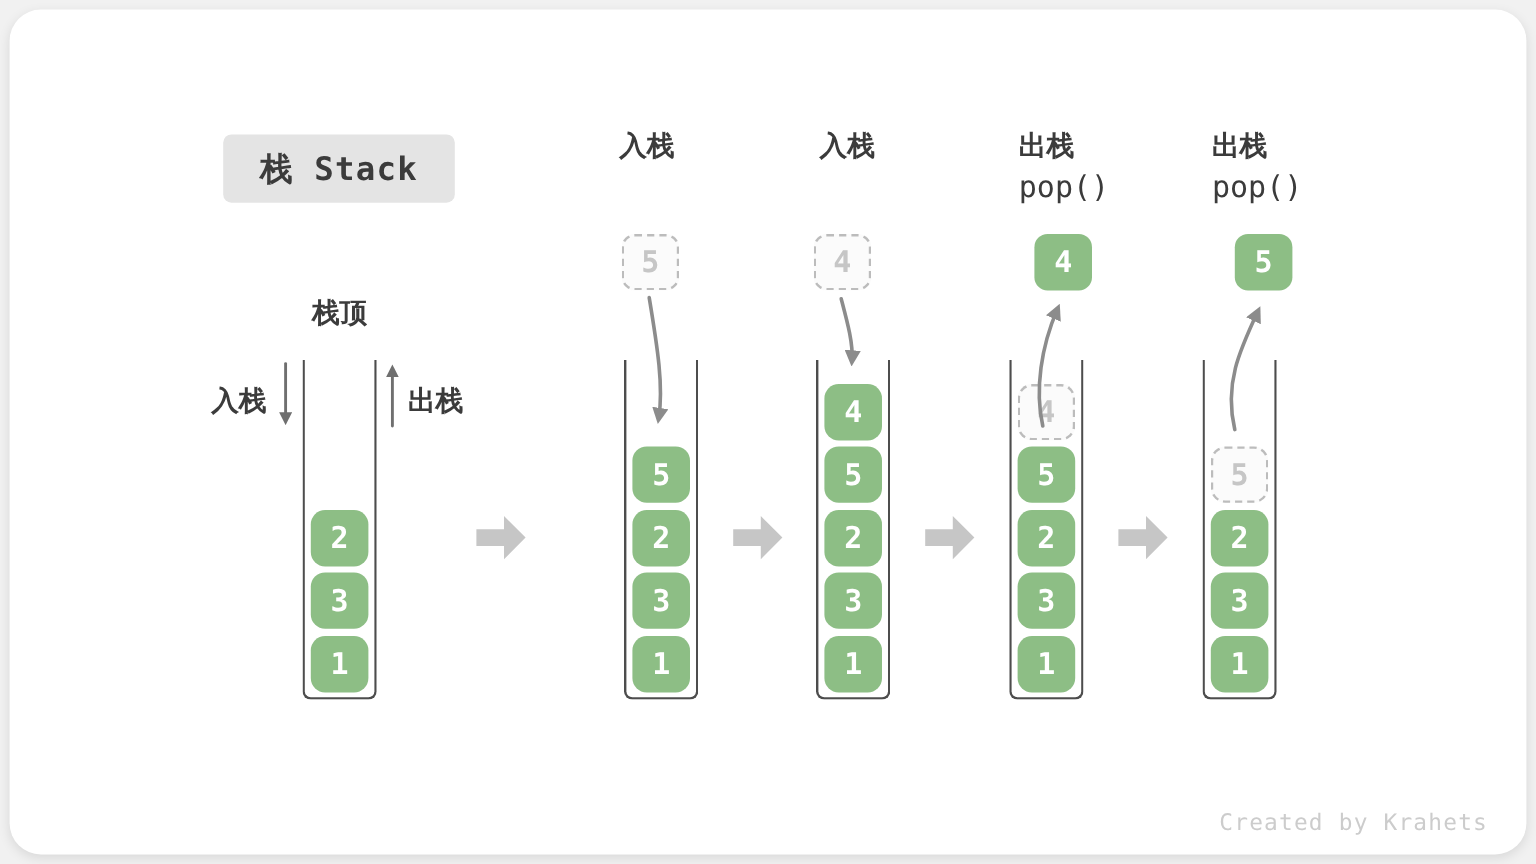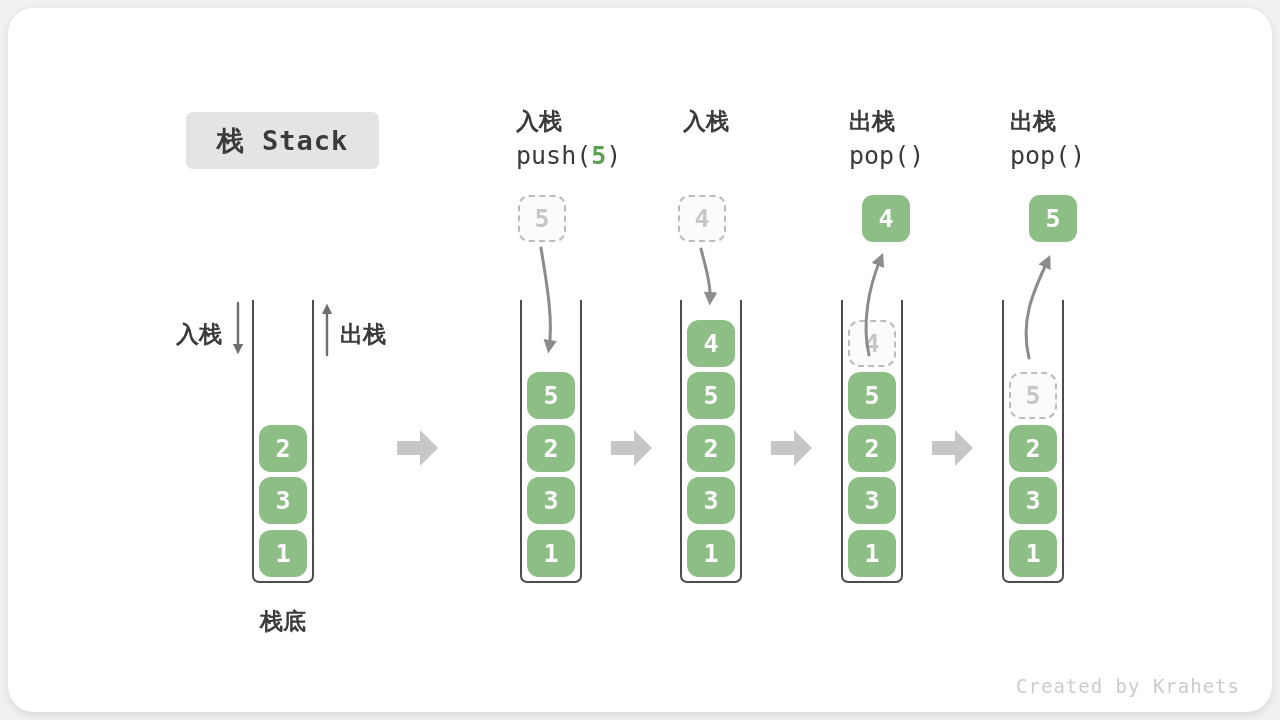--- a/index.html
+++ b/index.html
@@ -77,27 +77,26 @@
 </head>
 <body>
 
 <div class="stage">
   <div class="card"></div>
 
   <div class="title-box">
     <span>栈 Stack</span>
   </div>
 
-  <div class="cjk-label" style="left:223px;top:606px;width:120px;text-align:center;">栈底</div>
+  <div class="cjk-label" style="left:223px;top:245px;width:120px;text-align:center;">栈顶</div>
   <div class="cjk-label" style="left:150px;top:319px;width:72px;text-align:right;">入栈</div>
   <div class="cjk-label" style="left:340px;top:319px;width:80px;text-align:left;">出栈</div>
 
   <div class="op" style="left:516px;">
     <div class="op-name">入栈</div>
-    <div class="op-code"><span>push(</span><span class="arg">5</span><span>)</span></div>
   </div>
   <div class="op" style="left:683px;">
     <div class="op-name">入栈</div>
   </div>
   <div class="op" style="left:849px;">
     <div class="op-name">出栈</div>
     <div class="op-code"><span>pop(</span><span class="arg"></span><span>)</span></div>
   </div>
   <div class="op" style="left:1010px;">
     <div class="op-name">出栈</div>

